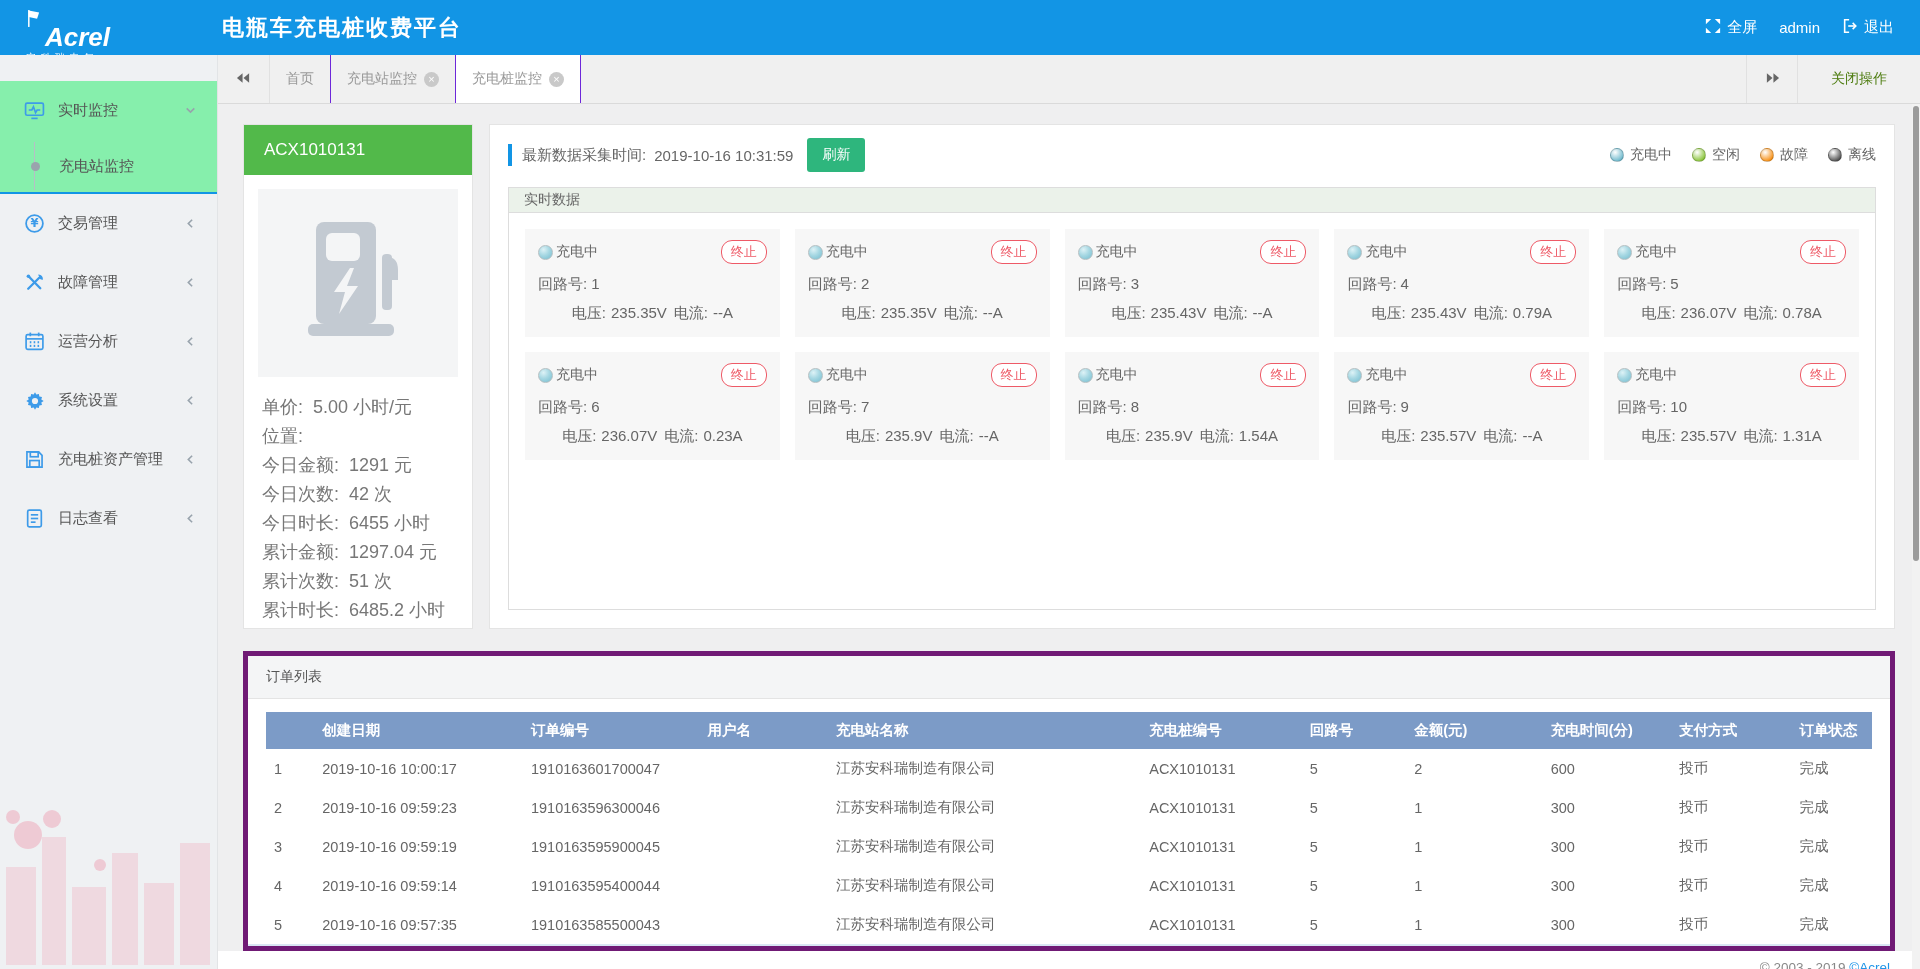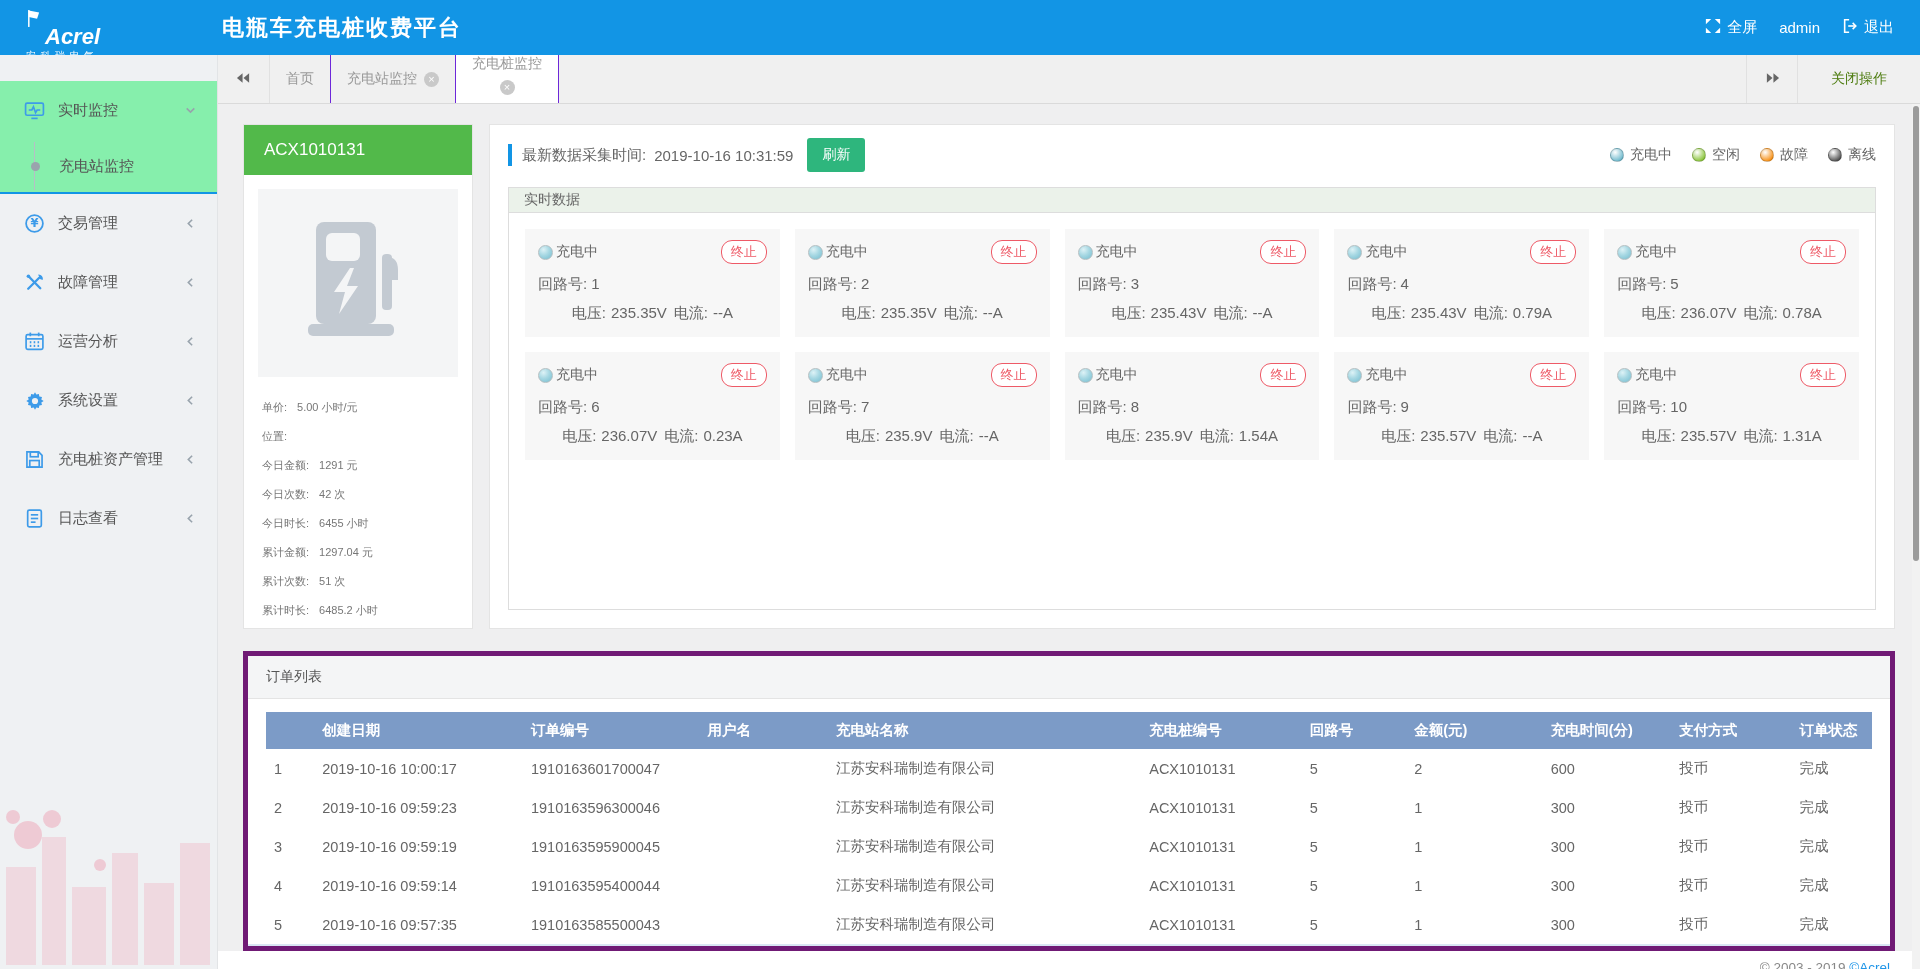--- a/index.html
+++ b/index.html
@@ -3,38 +3,38 @@
 <meta charset="utf-8">
 <style>
   * { margin:0; padding:0; box-sizing:border-box; }
   html,body { width:1920px; height:969px; overflow:hidden; }
   body { font-family:"Liberation Sans","DejaVu Sans",sans-serif; background:#efeff0; color:#666; }
 
   
   .topbar { height:55px; background:#1295e5; display:flex; align-items:center; color:#fff; }
   .logo { width:216px; padding-left:26px; flex-shrink:0; display:flex; flex-direction:column; }
   .logo-row { display:flex; align-items:center; gap:4px; }
-  .logo-main { font-size:22px; font-weight:bold; font-style:italic; line-height:1;margin-top:33px; }
+  .logo-main { font-size:26px; font-weight:bold; font-style:italic; line-height:1;margin-top:33px; }
   .logo-sub { font-size:10px; letter-spacing:4.5px; margin-top:1px; white-space:nowrap; }
   .app-title { font-size:22px; font-weight:bold; letter-spacing:2px; margin-left:6px; }
   .topbar-right { margin-left:auto; display:flex; align-items:center; gap:22px; padding-right:26px; font-size:15px; }
   .top-link { display:flex; align-items:center; gap:6px; cursor:pointer; }
 
   
   .layout { display:flex; height:914px; }
   .sidebar { width:218px; background:#eff1f3; border-right:1px solid #e2e4e6; flex-shrink:0; position:relative; padding-top:26px; overflow:hidden; }
   .right-pane { flex:1; display:flex; flex-direction:column; position:relative; min-width:0; }
 
   
   .tabbar { height:49px; background:#f0f0f0; border-bottom:1px solid #dadada; display:flex; align-items:stretch; flex-shrink:0; }
   .tab-arrow { width:52px; display:flex; align-items:center; justify-content:center; border-right:1px solid #e1e1e1; cursor:pointer; }
   .tab-arrow.right { border-left:1px solid #e1e1e1; border-right:1px solid #e1e1e1; }
   .tabs { display:flex; }
   .tab { padding:0 16px; display:flex; align-items:center; gap:7px; color:#999; font-size:14px; border-right:1px solid #6d28d9; cursor:pointer; white-space:nowrap; }
-  .tab.active { background:#fff;flex-direction:column; }
+  .tab.active { background:#fff; }
   .tab-close { width:15px; height:15px; border-radius:50%; background:#c9c9c9; color:#fff; font-size:11px; line-height:15px; text-align:center; flex-shrink:0; }
   .tabbar-spacer { flex:1; }
   .close-ops { width:122px; display:flex; align-items:center; justify-content:center; color:#4d7c0f; font-size:14px; cursor:pointer; }
 
   
   .side-block.active { background:#86efac; border-bottom:2px solid #1295e5; }
   .side-group { height:59px; display:flex; align-items:center; padding:0 20px 0 24px; cursor:pointer; }
   .side-icon { width:21px; height:21px; margin-right:13px; display:flex; align-items:center; justify-content:center; flex-shrink:0; }
   .side-label { flex:1; font-size:15px; color:#555; white-space:nowrap; }
   .side-chevron { display:flex; align-items:center; }
@@ -45,21 +45,21 @@
   .skyline { position:absolute; bottom:0; left:0; pointer-events:none; }
 
   
   .main { flex:1; padding:20px 25px 0; display:flex; flex-direction:column; overflow:hidden; background:#efeff0; }
   .content-row { display:flex; gap:16px; height:505px; flex-shrink:0; }
 
   .pile-card { width:230px; background:#fff; border:1px solid #e4e4e4; flex-shrink:0; }
   .pile-header { background:#52b94a; color:#fff; font-size:17px; padding:15px 20px; }
   .pile-icon-panel { margin:14px; height:188px; background:#f4f5f6; display:flex; align-items:center; justify-content:center; }
   .pile-stats { padding:2px 18px 8px; }
-  .stat-row { display:flex; font-size:11px; color:#777; line-height:29px; }
+  .stat-row { display:flex; font-size:18px; color:#777; line-height:29px; }
   .stat-label { margin-right:10px; white-space:nowrap; }
 
   .monitor-panel { flex:1; background:#fff; border:1px solid #e4e4e4; display:flex; flex-direction:column; min-width:0; }
   .collect-row { display:flex; align-items:center; padding:13px 18px; font-size:15px; color:#666; }
   .accent-bar { width:4px; height:22px; background:#1295e5; margin-right:10px; flex-shrink:0; }
   .collect-label { margin-right:8px; }
   .refresh-btn { margin-left:14px; background:#2eb67d; color:#fff; border:none; padding:8px 15px; border-radius:3px; font-size:14px; cursor:pointer; font-family:inherit; }
   .legend { margin-left:auto; display:flex; gap:20px; align-items:center; font-size:14px; color:#666; }
   .legend-item { display:flex; align-items:center; gap:6px; }
   .ball { width:14px; height:14px; border-radius:50%; border:1px solid rgba(0,0,0,.18); }

